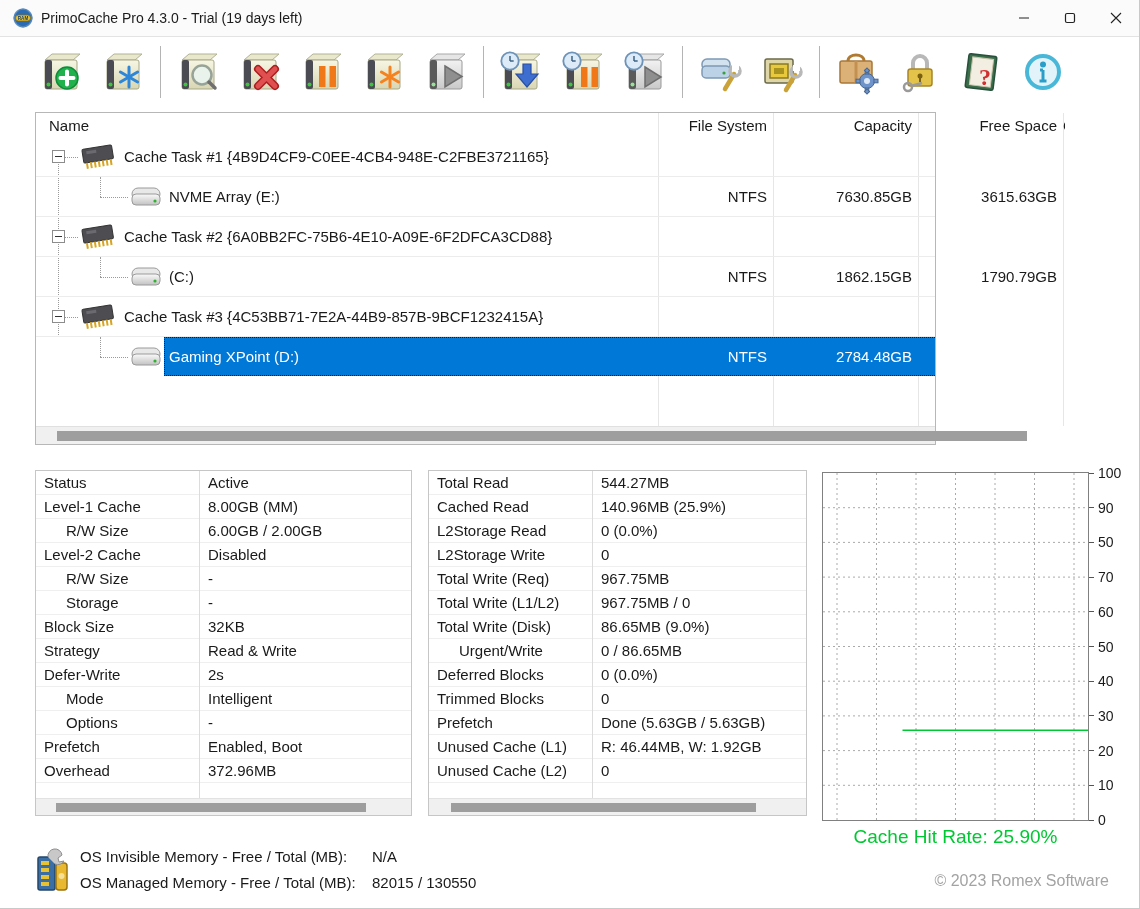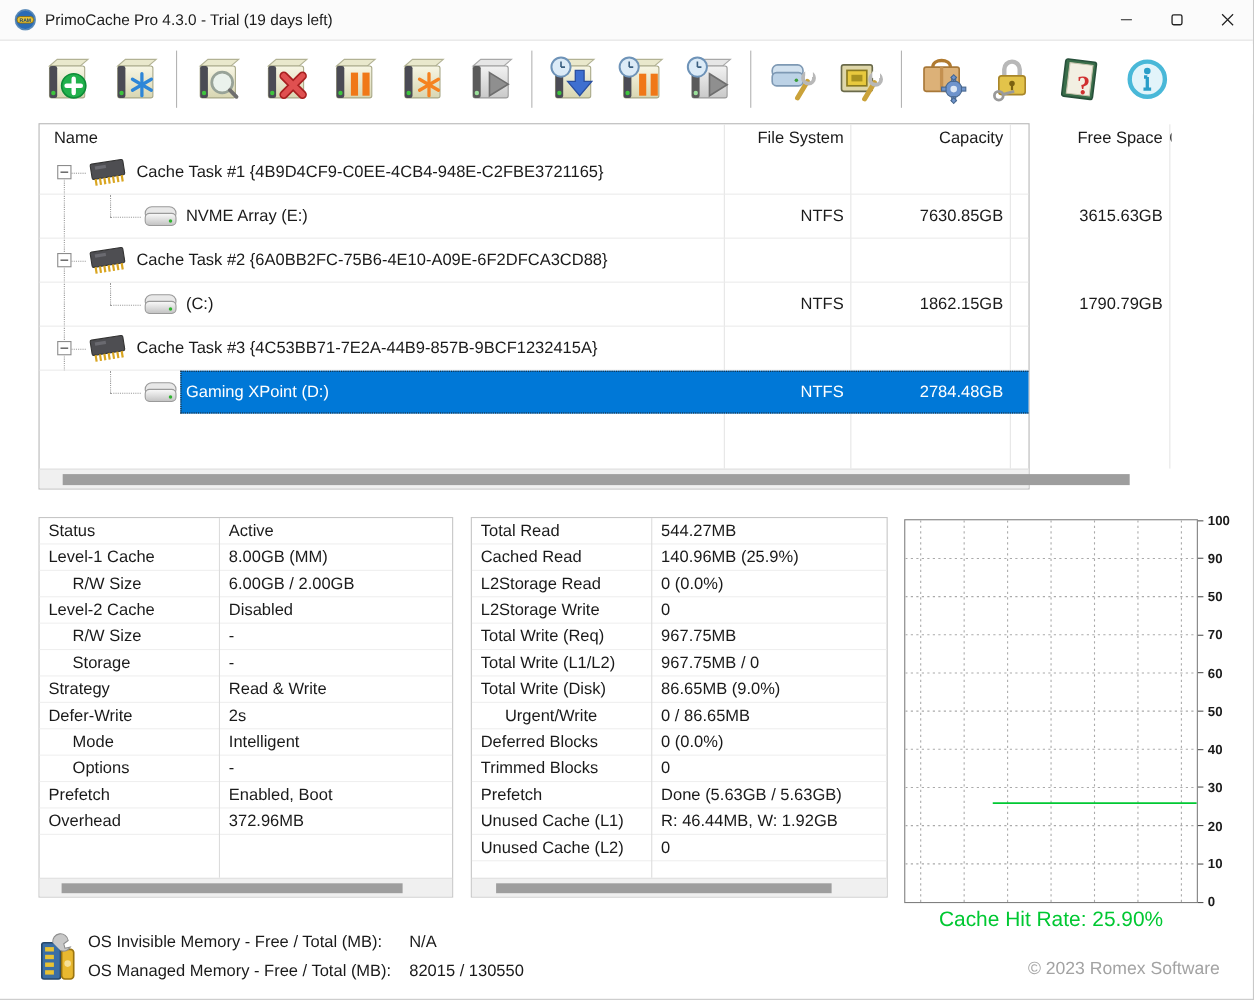--- a/index.html
+++ b/index.html
@@ -65,21 +65,21 @@
   .prow .pl { padding-left:8px; white-space:nowrap; overflow:hidden; }
   .prow .pl.ind { padding-left:30px; }
   .prow .pv { padding-left:9px; white-space:nowrap; overflow:hidden; }
   .pscroll { position:absolute; left:0; right:0; bottom:0; height:17px; background:#f0f0f0;
     border-top:1px solid #e2e2e2; }
   .pthumb { position:absolute; top:4px; height:9px; background:#9e9e9e; }
   
   .chart-plot { position:absolute; left:822px; top:472px; width:267px; height:349px;
     border:1px solid #808080; background:#fff; }
   .ytick { position:absolute; height:1px; width:5px; background:#555; }
-  .ylab { position:absolute; font-size:12px; color:#1a1a1a; line-height:20px;font-weight:bold; }
+  .ylab { position:absolute; font-size:14px; color:#1a1a1a; line-height:20px; }
   .chart-caption { position:absolute; left:822px; top:826px; width:267px; text-align:center;
     font-size:19px; color:#00c832; }
   
   .mem-icon { position:absolute; left:36px; top:845px; }
   .f-label { position:absolute; left:80px; font-size:15px; color:#1a1a1a; white-space:nowrap; }
   .f-value { position:absolute; left:372px; font-size:15px; color:#1a1a1a; white-space:nowrap; }
   .copyright { position:absolute; right:30px; top:872px; font-size:16px; color:#a3a3a3; }
   .hidden-defs { position:absolute; width:0; height:0; overflow:hidden; }
 </style>
 </head>
@@ -458,20 +458,24 @@
         </div>
         <div class="prow">
           <div class="pl ind">R/W Size</div>
           <div class="pv">-</div>
         </div>
         <div class="prow">
           <div class="pl ind">Storage</div>
           <div class="pv">-</div>
         </div>
         <div class="prow">
+          <div class="pl">Block Size</div>
+          <div class="pv">32KB</div>
+        </div>
+        <div class="prow">
           <div class="pl">Strategy</div>
           <div class="pv">Read &amp; Write</div>
         </div>
         <div class="prow">
           <div class="pl">Defer-Write</div>
           <div class="pv">2s</div>
         </div>
         <div class="prow">
           <div class="pl ind">Mode</div>
           <div class="pv">Intelligent</div>

